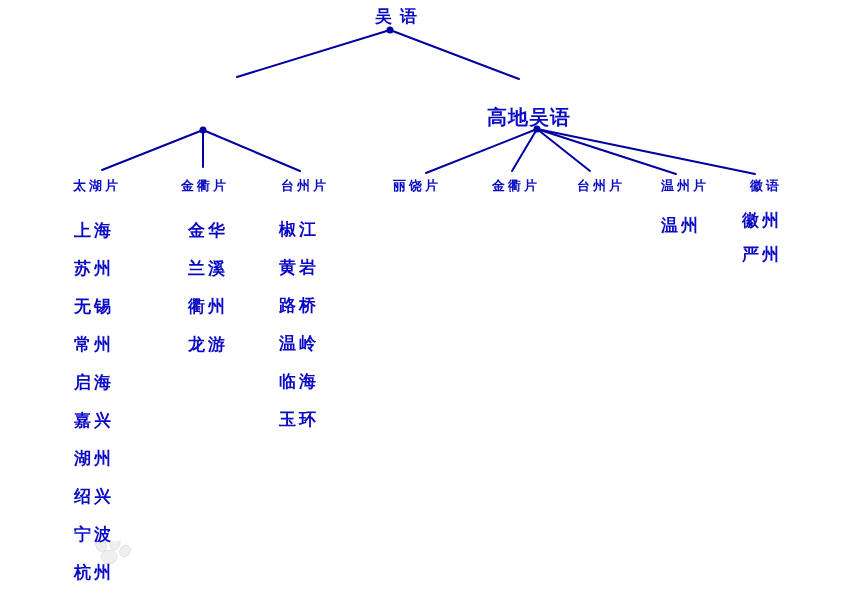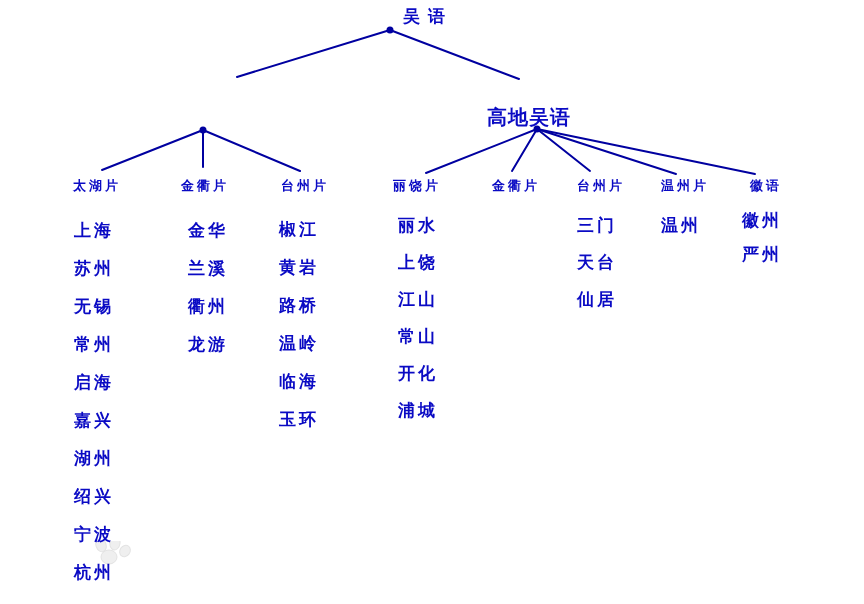--- a/index.html
+++ b/index.html
@@ -92,21 +92,21 @@
       <line x1="537" y1="129" x2="512" y2="171"></line>
       <line x1="537" y1="129" x2="590" y2="171"></line>
       <line x1="537" y1="129" x2="676" y2="174"></line>
       <line x1="537" y1="129" x2="755" y2="174"></line>
       <circle cx="537" cy="129" r="2.5"></circle>
     </g>
   </svg>
 
   <div class="labels-layer">
 
-    <div class="lbl root-lbl" style="left:400px; top:5px;margin-left:28px;">吴语</div>
+    <div class="lbl root-lbl" style="left:400px; top:5px;">吴语</div>
 
     <div class="lbl branch-lbl" style="left:529px; top:88px;margin-top:16px;">高地吴语</div>
 
     <div class="lbl col-hdr" style="left:97px;  top:177px;">太湖片</div>
     <div class="lbl col-hdr" style="left:205px; top:177px;">金衢片</div>
     <div class="lbl col-hdr" style="left:305px; top:177px;">台州片</div>
     <div class="lbl col-hdr" style="left:417px; top:177px;">丽饶片</div>
     <div class="lbl col-hdr" style="left:516px; top:177px;">金衢片</div>
     <div class="lbl col-hdr" style="left:601px; top:177px;">台州片</div>
     <div class="lbl col-hdr" style="left:685px; top:177px;">温州片</div>
@@ -131,33 +131,20 @@
         <div class="node">龙游</div>
       </div>
     <div class="col" style="left:299px; top:218px; --gap:38px;">
         <div class="node">椒江</div>
         <div class="node">黄岩</div>
         <div class="node">路桥</div>
         <div class="node">温岭</div>
         <div class="node">临海</div>
         <div class="node">玉环</div>
       </div>
-    <div class="col" style="left:418px; top:214px; --gap:37px;">
-        <div class="node">丽水</div>
-        <div class="node">上饶</div>
-        <div class="node">江山</div>
-        <div class="node">常山</div>
-        <div class="node">开化</div>
-        <div class="node">浦城</div>
-      </div>
-    <div class="col" style="left:597px; top:214px; --gap:37px;">
-        <div class="node">三门</div>
-        <div class="node">天台</div>
-        <div class="node">仙居</div>
-      </div>
     <div class="col" style="left:681px; top:214px; --gap:37px;">
         <div class="node">温州</div>
       </div>
     <div class="col" style="left:762px; top:209px; --gap:34px;">
         <div class="node">徽州</div>
         <div class="node">严州</div>
       </div>
   </div>
 
 </div>

